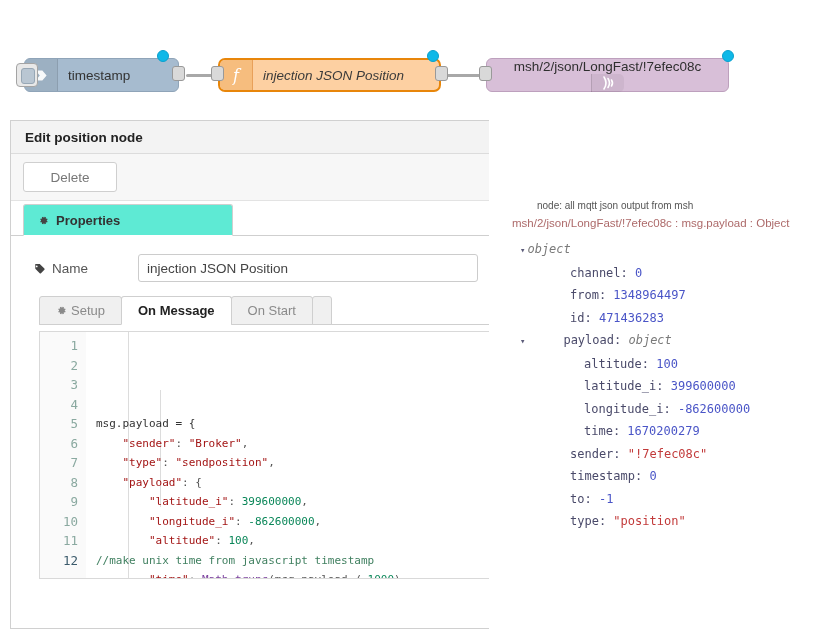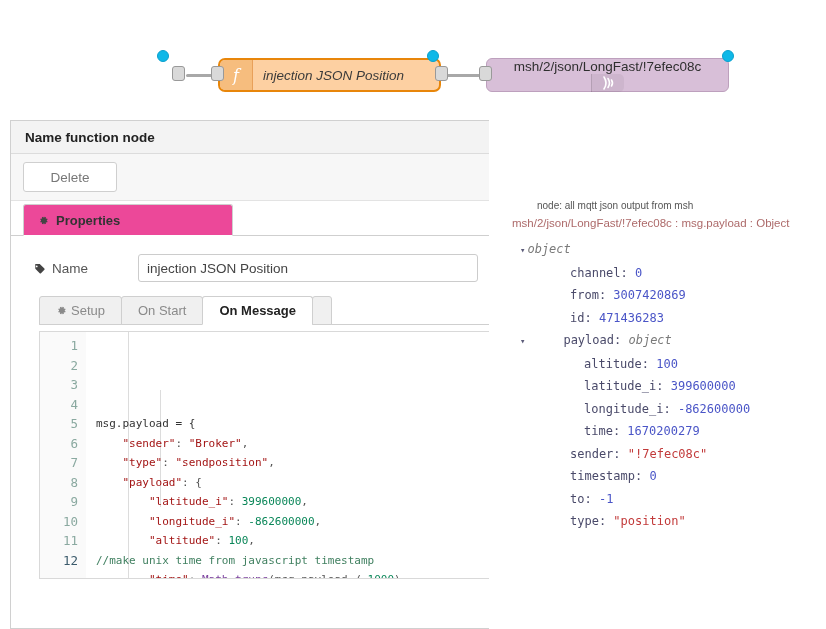--- a/index.html
+++ b/index.html
@@ -98,21 +98,21 @@
     font-size:13.5px; color:#777; cursor:pointer;
     display:flex; align-items:center; justify-content:center;
   }
 
   .tabs-bar {
     height:30px; background:#fff; border-bottom:1px solid #cfcfcf;
     display:flex; align-items:flex-end; padding-left:12px; margin-top:4px;
   }
   .tab-main {
     height:30px; min-width:180px; padding:0 14px;
-    background:#ec4899; border:1px solid #cfcfcf; border-bottom:1px solid #fff;
+    background:#5eead4; border:1px solid #cfcfcf; border-bottom:1px solid #fff;
     border-radius:3px 3px 0 0; margin-bottom:-1px;
     display:flex; align-items:center; gap:7px;
     font-size:13px; font-weight:bold; color:#333; cursor:pointer;
   }
 
   .form-row {
     display:flex; align-items:center; padding:18px 0 0 22px;
   }
   .form-label {
     width:105px; font-size:13.5px; color:#555;
@@ -195,20 +195,29 @@
 </head>
 <body>
 
 <div id="root">
 
   <div class="canvas">
 
     <div class="wire" style="left:186px; top:74px; width:36px;"></div>
     <div class="wire" style="left:446px; top:74px; width:44px;"></div>
 
+    <div class="node" id="node-inject">
+      <div class="btn-pad"></div>
+      <div class="node-icon-box">
+        <svg width="17" height="17" viewBox="0 0 20 20" aria-hidden="true">
+          <path d="M3 4 L11 4 L16 10 L11 16 L3 16 L8 10 Z" fill="#ffffff" opacity="0.92"></path>
+        </svg>
+      </div>
+      <span class="nlabel">timestamp</span>
+    </div>
     <div class="port" style="left:172px; top:66px;"></div>
     <div class="status-dot" style="left:157px; top:50px;"></div>
 
     <div class="node" id="node-function">
       <div class="node-icon-box">
         <svg width="16" height="19" viewBox="0 0 16 20" aria-hidden="true">
           <text x="8" y="16" font-family="DejaVu Serif, serif" font-size="17" font-style="italic" text-anchor="middle" fill="#ffffff">f</text>
         </svg>
       </div>
       <span class="nlabel">injection JSON Position</span>
@@ -229,21 +238,21 @@
         </svg>
       </div>
     </div>
     <div class="port" style="left:479px; top:66px;"></div>
     <div class="status-dot" style="left:722px; top:50px;"></div>
   </div>
 
   <div class="dialog">
 
     <div class="dialog-header">
-      <span>Name function node</span>
+      <span>Edit position node</span>
     </div>
 
     <div class="dialog-toolbar">
       <div class="btn-delete">Delete</div>
     </div>
 
     <div class="tabs-bar">
       <div class="tab-main">
         <span style="display:inline-flex;">
           <svg width="11" height="11" viewBox="0 0 16 16" aria-hidden="true">
@@ -270,25 +279,25 @@
     <div class="code-tabs">
       <div class="ctab">
         <span style="display:inline-flex;">
           <svg width="11" height="11" viewBox="0 0 16 16" aria-hidden="true">
             <path fill="#8a8a8a" d="M8 5.2A2.8 2.8 0 1 0 8 10.8 2.8 2.8 0 0 0 8 5.2zm0 4.2a1.4 1.4 0 1 1 0-2.8 1.4 1.4 0 0 1 0 2.8z"></path>
             <path fill="#8a8a8a" d="M14 9.1l-1.2-.5a4.9 4.9 0 0 0 0-1.2l1.2-.5-.8-1.9-1.2.5a4.9 4.9 0 0 0-.9-.9l.5-1.2-1.9-.8-.5 1.2a4.9 4.9 0 0 0-1.2 0L7.5 2.6l-1.9.8.5 1.2a4.9 4.9 0 0 0-.9.9l-1.2-.5-.8 1.9 1.2.5a4.9 4.9 0 0 0 0 1.2l-1.2.5.8 1.9 1.2-.5c.27.35.57.65.9.9l-.5 1.2 1.9.8.5-1.2a4.9 4.9 0 0 0 1.2 0l.5 1.2 1.9-.8-.5-1.2c.33-.25.63-.55.9-.9l1.2.5.8-1.9z"></path>
           </svg>
         </span>
         <span>Setup</span>
       </div>
+      <div class="ctab active">
+        <span>On Message</span>
+      </div>
       <div class="ctab">
         <span>On Start</span>
-      </div>
-      <div class="ctab active">
-        <span>On Message</span>
       </div>
       <div class="ctab" style="width:18px; padding:0;">
         <span></span>
       </div>
     </div>
 
     <div class="editor">
       <div class="gutter">
           <div class="ln">1</div>
           <div class="ln">2</div>
@@ -310,21 +319,21 @@
       </div>
     </div>
   </div>
 
   <div class="debug">
     <div class="dbg-node">node: all mqtt json output from msh</div>
     <div class="dbg-topic">msh/2/json/LongFast/!7efec08c : msg.payload : Object</div>
     <div class="dbg-tree" id="debug-tree">
         <div class="dbg-line lvl0"><span class="caret-tri">▾</span><span class="dk-type">object</span></div>
         <div class="dbg-line lvl1"><span class="dk-key">channel: </span><span class="dv-num">0</span></div>
-        <div class="dbg-line lvl1"><span class="dk-key">from: </span><span class="dv-num">3007420869</span></div>
+        <div class="dbg-line lvl1"><span class="dk-key">from: </span><span class="dv-num">1348964497</span></div>
         <div class="dbg-line lvl1"><span class="dk-key">id: </span><span class="dv-num">471436283</span></div>
         <div class="dbg-line lvl0"><span class="caret-tri">▾</span><span class="dk-key">payload: </span><span class="dk-type">object</span></div>
         <div class="dbg-line lvl2"><span class="dk-key">altitude: </span><span class="dv-num">100</span></div>
         <div class="dbg-line lvl2"><span class="dk-key">latitude_i: </span><span class="dv-num">399600000</span></div>
         <div class="dbg-line lvl2"><span class="dk-key">longitude_i: </span><span class="dv-num">-862600000</span></div>
         <div class="dbg-line lvl2"><span class="dk-key">time: </span><span class="dv-num">1670200279</span></div>
         <div class="dbg-line lvl1"><span class="dk-key">sender: </span><span class="dv-str">"!7efec08c"</span></div>
         <div class="dbg-line lvl1"><span class="dk-key">timestamp: </span><span class="dv-num">0</span></div>
         <div class="dbg-line lvl1"><span class="dk-key">to: </span><span class="dv-num">-1</span></div>
         <div class="dbg-line lvl1"><span class="dk-key">type: </span><span class="dv-str">"position"</span></div>

